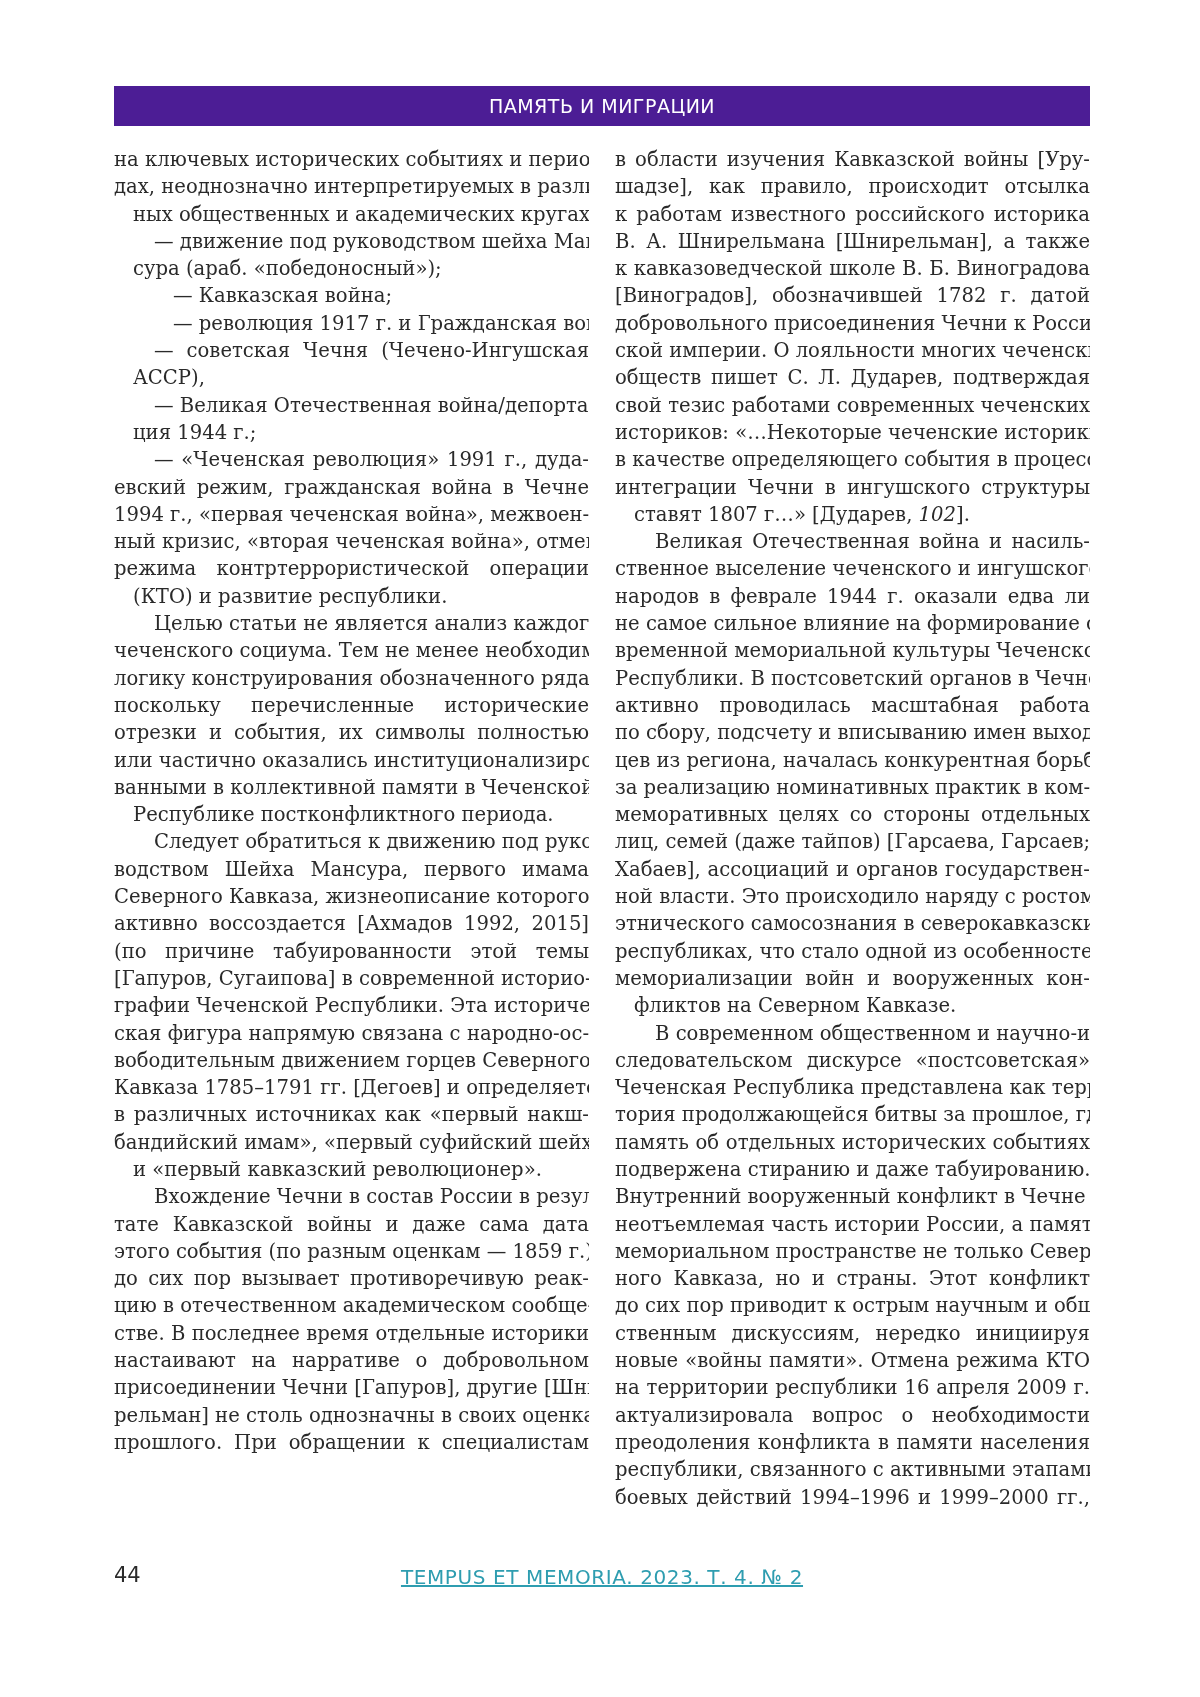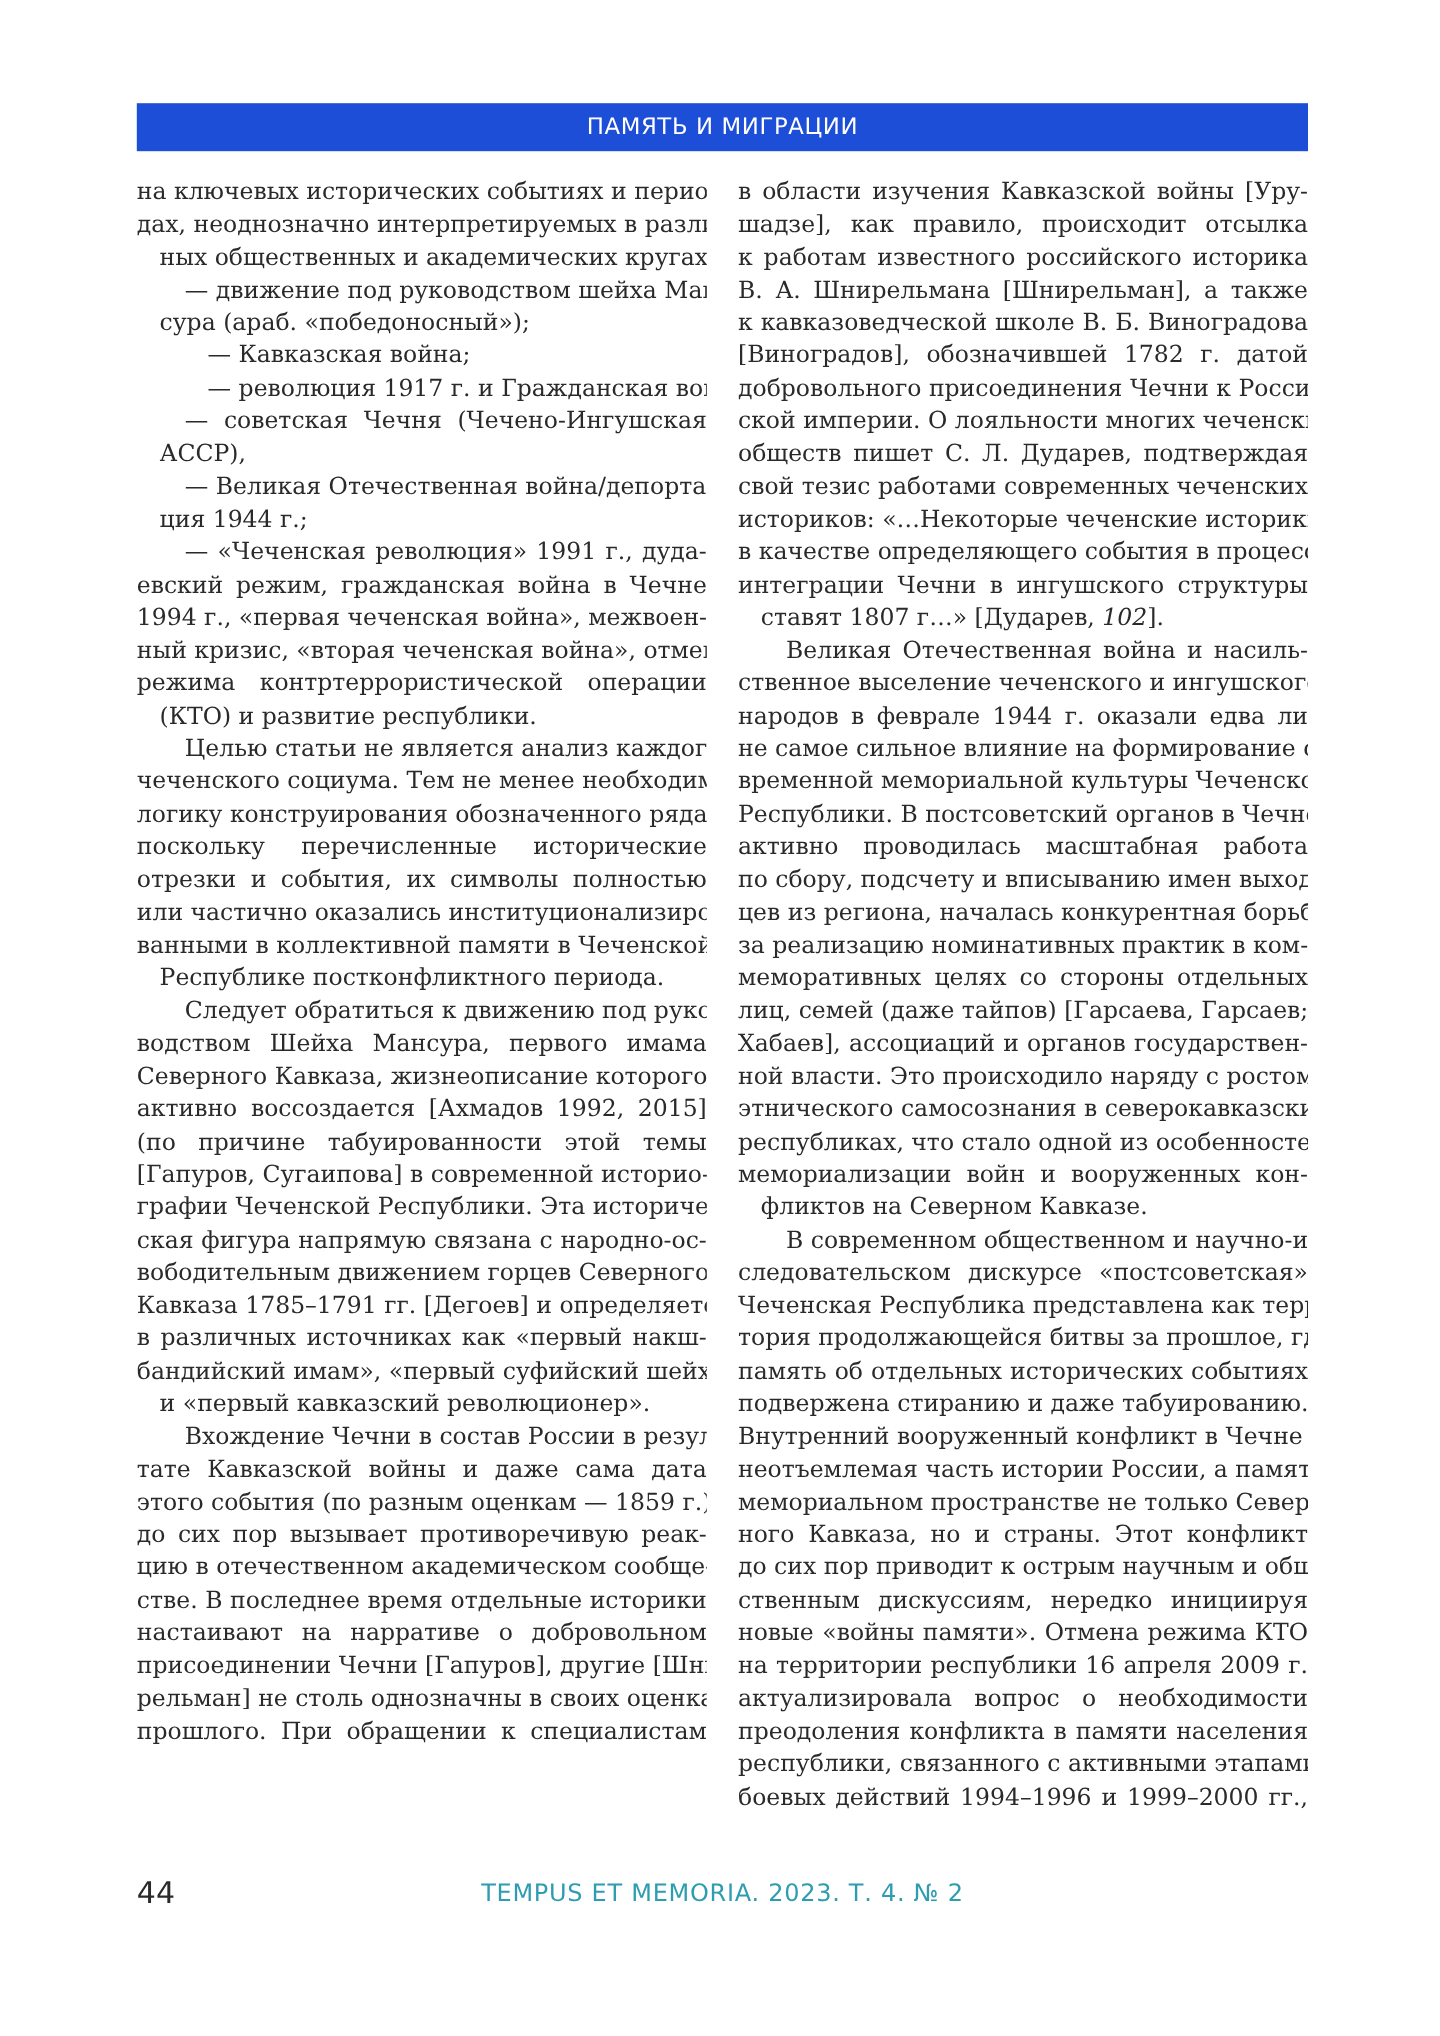--- a/index.html
+++ b/index.html
@@ -14,21 +14,21 @@
       overflow: hidden;
       font-family: "DejaVu Serif", "Liberation Serif", serif;
       color: #2a2a2a;
     }
     .header-band {
       position: absolute;
       left: 114px;
       top: 86px;
       width: 976px;
       height: 40px;
-      background: #1d4ed8;
+      background: #4c1d95;
       display: flex;
       align-items: center;
       justify-content: center;
     }
     .header-band .section-title {
       color: #ffffff;
       font-family: "DejaVu Sans", "Liberation Sans", sans-serif;
       font-size: 19px;
       letter-spacing: 0.5px;
       text-transform: uppercase;
@@ -70,33 +70,34 @@
       top: 1563px;
       left: 114px;
       width: 976px;
       height: 36px;
     }
     .page-number {
       position: absolute;
       left: 0;
       top: 0;
       font-family: "DejaVu Sans", "Liberation Sans", sans-serif;
-      font-size: 25px;
+      font-size: 21px;
       color: #2a2a2a;
     }
     .journal-line {
       position: absolute;
       left: 0;
       right: 0;
       top: 2px;
       text-align: center;
       font-family: "DejaVu Sans", "Liberation Sans", sans-serif;
       font-size: 20px;
       letter-spacing: 0.6px;
       color: #2e9db0;
+      text-decoration: underline;
     }
   </style>
 </head>
 <body>
 
 <div class="header-band">
   <span class="section-title">ПАМЯТЬ И МИГРАЦИИ</span>
 </div>
 
 <div class="columns">

